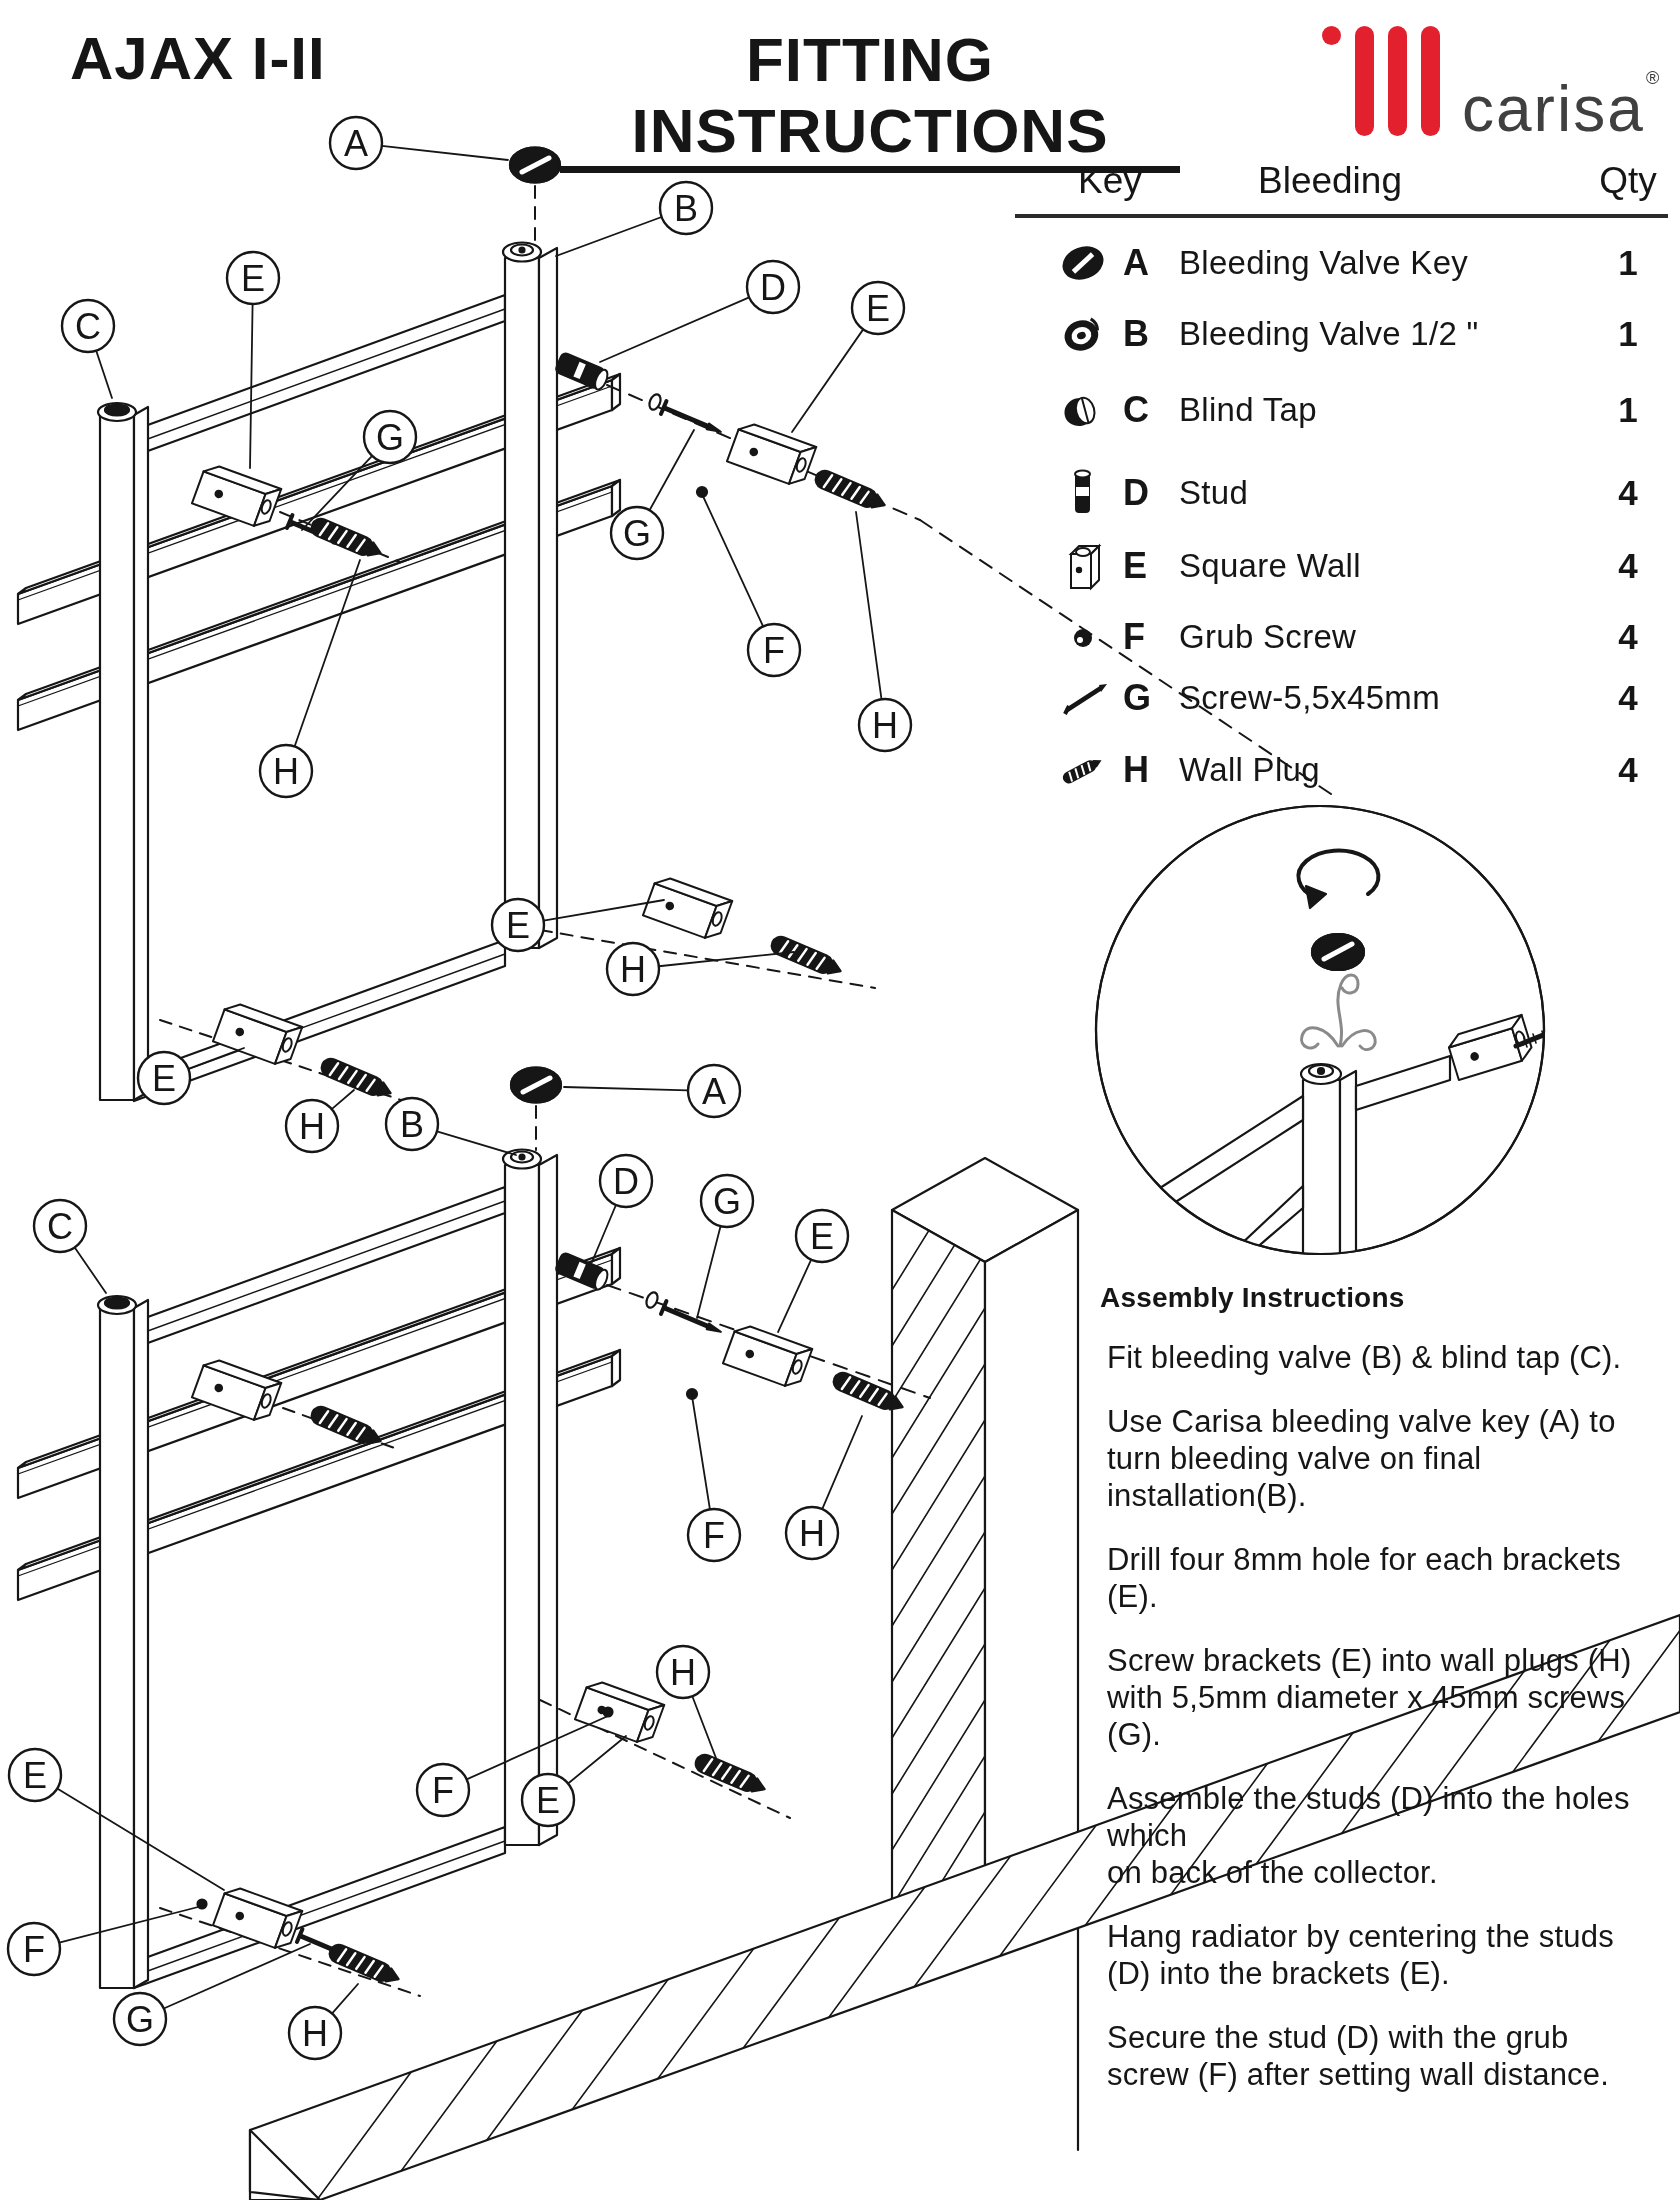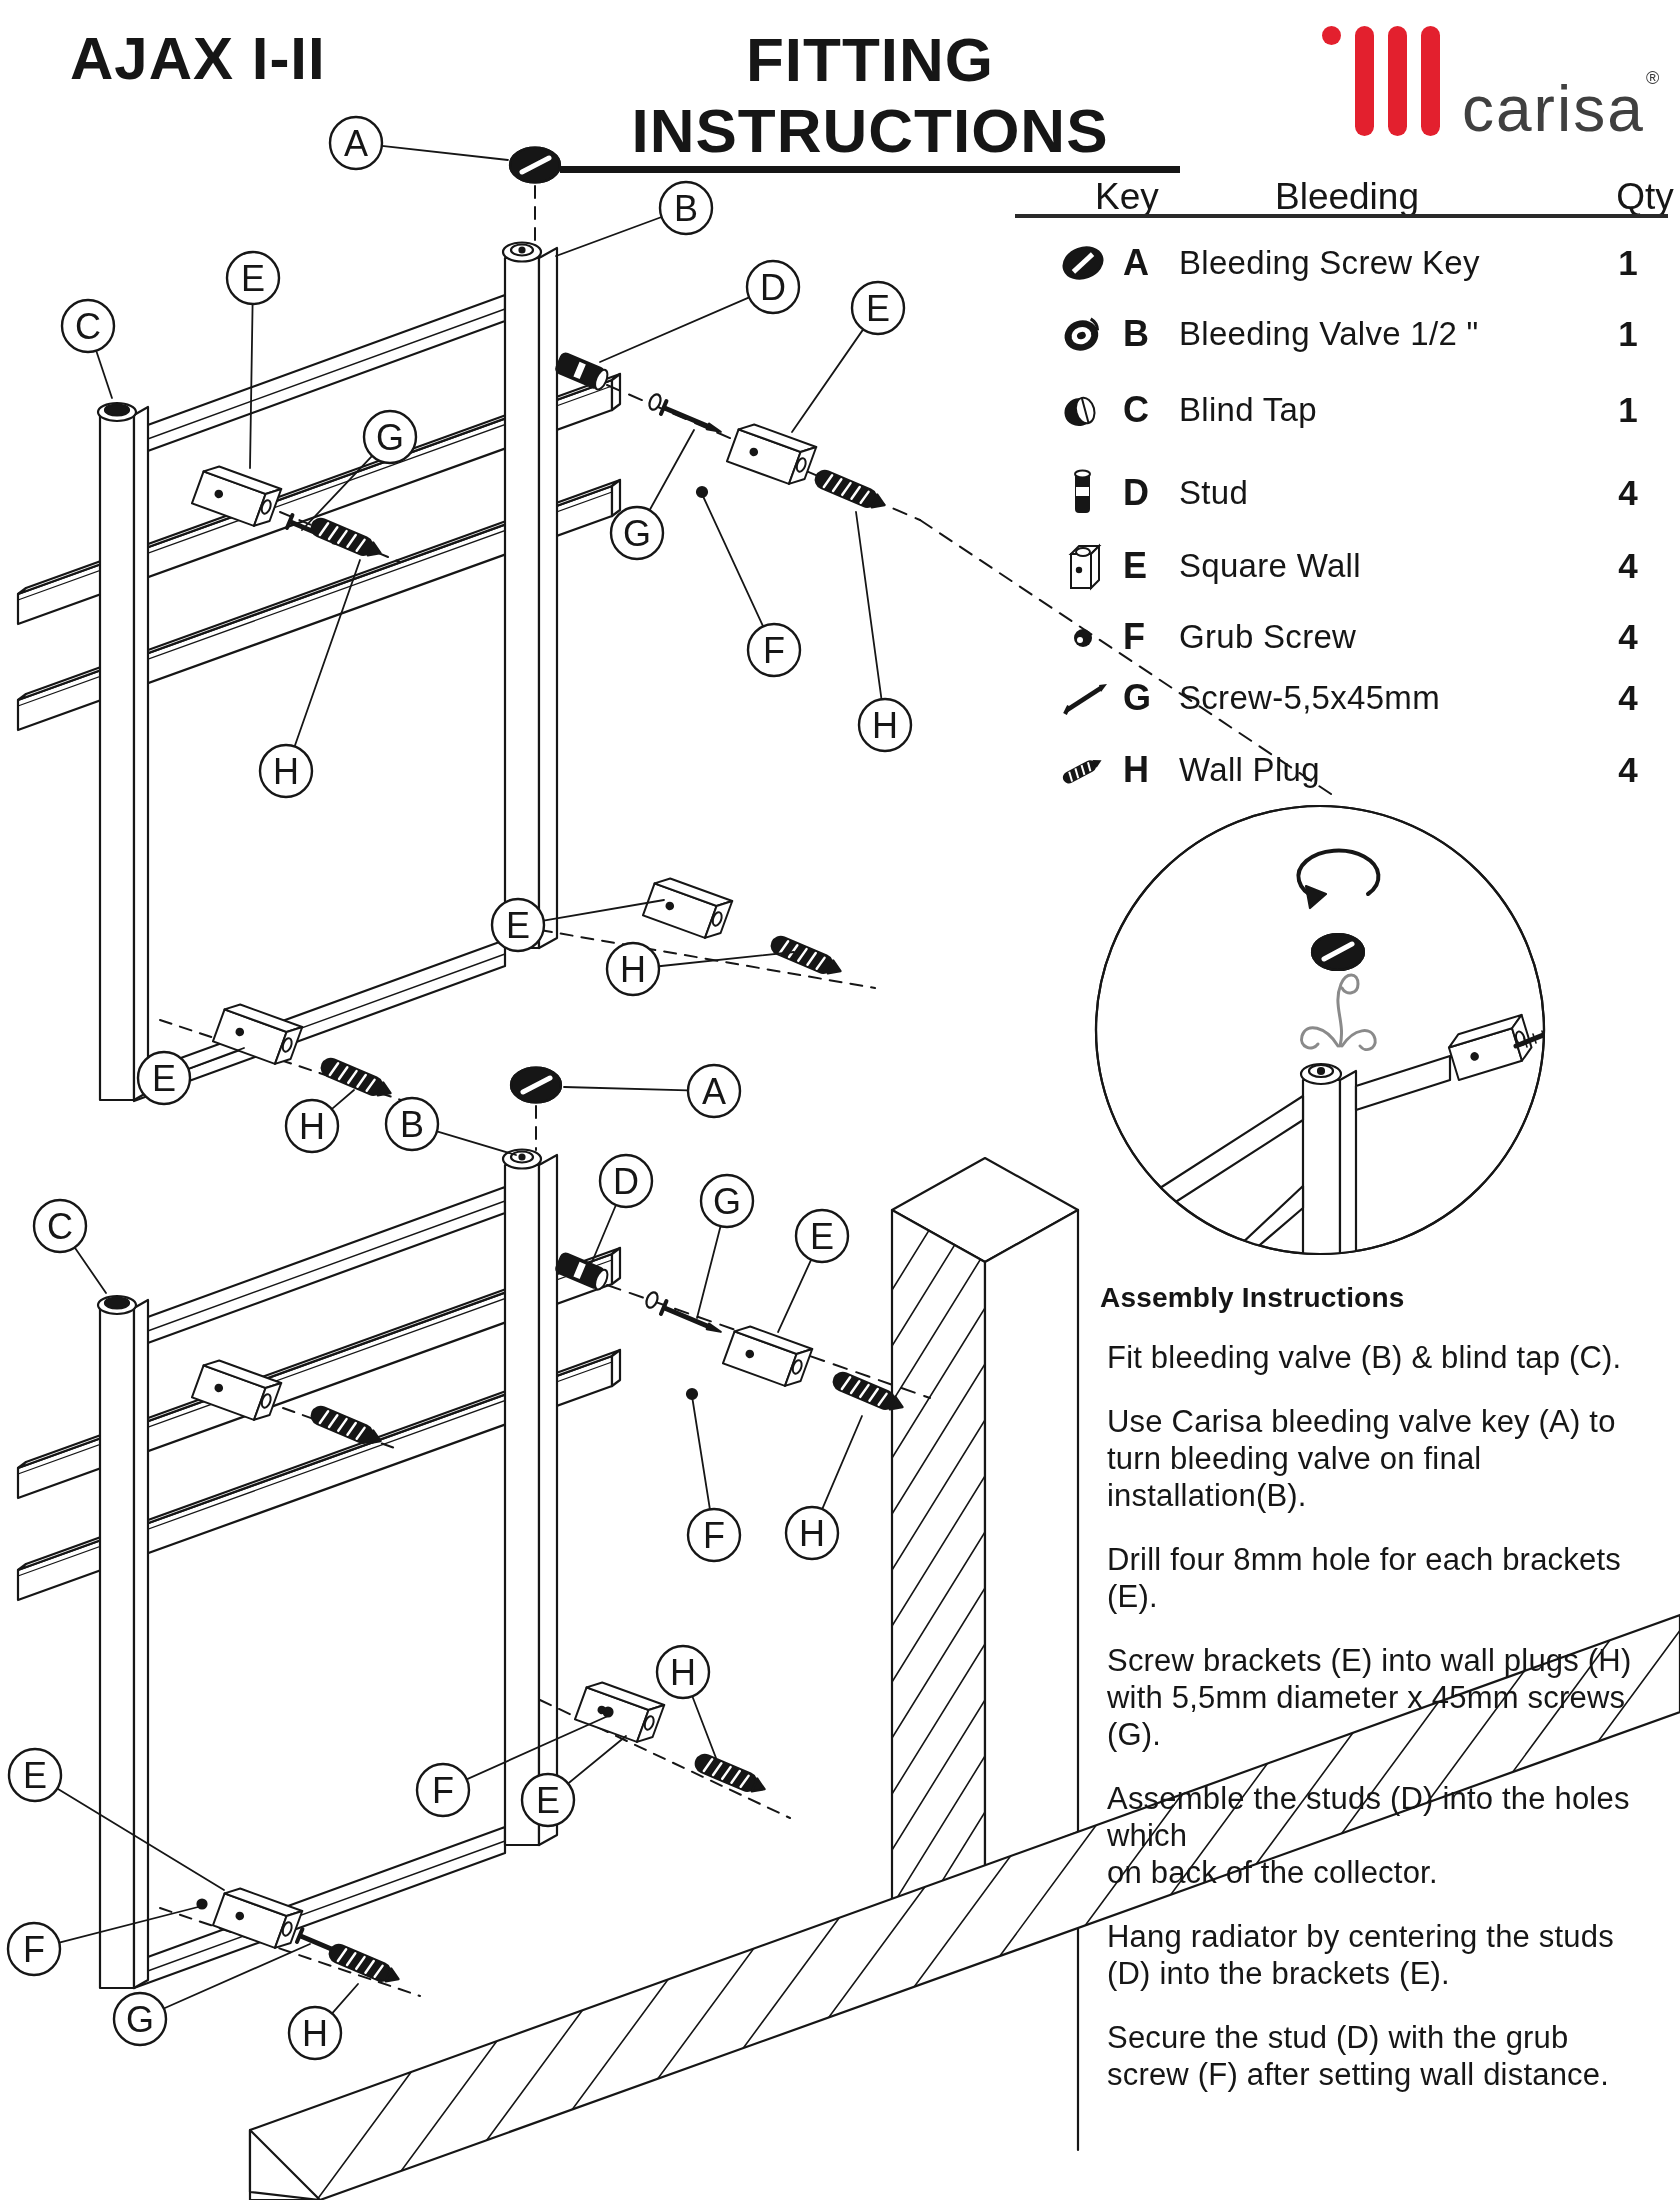--- a/index.html
+++ b/index.html
@@ -9,21 +9,21 @@
   #product-name{left:40px;top:24px;font-size:60px;font-weight:bold;letter-spacing:1px;margin-left:30px;}
   #doc-title{left:560px;top:24px;width:620px;text-align:center;font-size:62px;font-weight:bold;letter-spacing:1px;
              border-bottom:7px solid #161616;}
   
   #logo{left:1318px;top:16px;width:350px;height:125px;}
   .logo-bar{position:absolute;border-radius:12px;}
   #brand-text{position:absolute;left:144px;top:56px;font-size:64px;letter-spacing:2px;}
   #brand-reg{position:absolute;left:328px;top:52px;font-size:18px;}
   
   #key-table-rule{left:1015px;top:214px;width:653px;border-top:4px solid #2a2a2a;}
-  .th{position:absolute;top:176px;font-size:37px;transform:translateX(-50%);white-space:nowrap;margin-left:17px;}
+  .th{position:absolute;top:160px;font-size:37px;transform:translateX(-50%);white-space:nowrap;}
   .krow{position:absolute;left:1015px;width:653px;height:64px;display:flex;align-items:center;}
   .krow .icon{width:52px;height:52px;margin-left:42px;flex:0 0 auto;}
   .krow .klet{width:44px;margin-left:14px;font-size:36px;font-weight:bold;}
   .krow .kname{flex:1;margin-left:12px;font-size:33px;letter-spacing:.3px;white-space:nowrap;}
   .krow .kqty{width:80px;text-align:center;font-size:35px;font-weight:bold;}
   
   #assembly{left:1100px;top:1282px;width:568px;}
   #assembly h2{margin:0 0 25px 0;font-size:28px;letter-spacing:.2px;}
   #assembly p{margin:0 0 27px 7px;font-size:31px;line-height:37px;letter-spacing:.2px;white-space:pre-line;}
   
@@ -473,21 +473,21 @@
   <div id="key-rows">
       <div class="krow" style="top: 231px;">
         <span class="icon"><svg viewBox="0 0 52 52">
             <g transform="rotate(-20 26 26)">
               <ellipse cx="26" cy="26" rx="20" ry="15" fill="#161616"></ellipse>
               <line x1="14" y1="31" x2="38" y2="21" stroke="#fff" stroke-width="5"></line>
               <ellipse cx="26" cy="26" rx="20" ry="15" fill="none" stroke="#161616" stroke-width="2"></ellipse>
             </g>
           </svg></span>
         <span class="klet">A</span>
-        <span class="kname">Bleeding Screw Key</span>
+        <span class="kname">Bleeding Valve Key</span>
         <span class="kqty">1</span>
       </div>
       <div class="krow" style="top: 302px;">
         <span class="icon"><svg viewBox="0 0 52 52">
             <g transform="rotate(-18 26 26)">
               <ellipse cx="24" cy="27" rx="17" ry="15" fill="#161616"></ellipse>
               <ellipse cx="24" cy="27" rx="10" ry="8.5" fill="#fff"></ellipse>
               <ellipse cx="24" cy="27" rx="4.5" ry="3.5" fill="#161616"></ellipse>
               <path d="M38,14 a17,15 0 0 1 3,13" stroke="#161616" stroke-width="3" fill="none"></path>
             </g>

